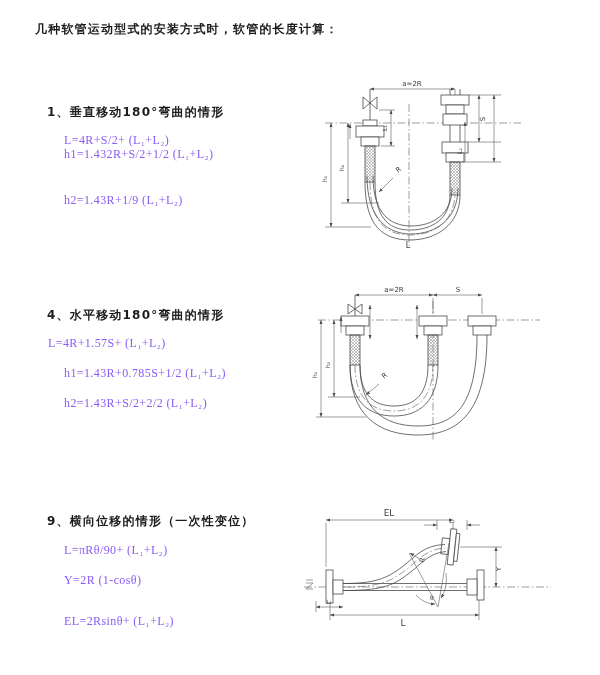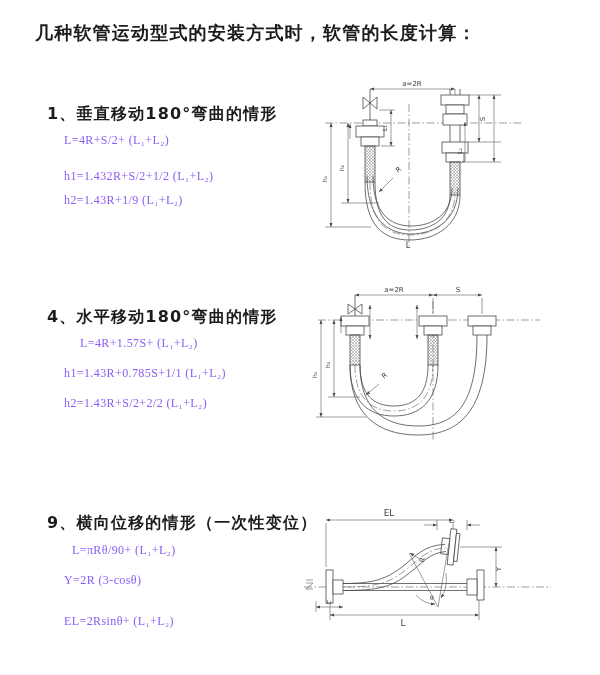--- a/index.html
+++ b/index.html
@@ -1,47 +1,47 @@
 <!DOCTYPE html>
 <html><head>
 <meta charset="utf-8">
 <style>
   html,body{margin:0;padding:0;}
   body{
     width:600px;height:675px;background:#ffffff;position:relative;overflow:hidden;
     font-family:"DejaVu Sans","Liberation Sans",sans-serif;color:#1c1c1c;
   }
-  .title{position:absolute;left:35px;top:21px;font-size:18px;font-weight:700;letter-spacing:1.2px;white-space:nowrap;}
-  .sec-heading{position:absolute;font-size:16px;font-weight:700;letter-spacing:1.2px;white-space:nowrap;}
+  .title{position:absolute;left:35px;top:21px;font-size:12px;font-weight:700;letter-spacing:1.2px;white-space:nowrap;}
+  .sec-heading{position:absolute;font-size:12px;font-weight:700;letter-spacing:1.2px;white-space:nowrap;}
   .formula{position:absolute;font-size:12px;font-weight:400;letter-spacing:.4px;white-space:nowrap;color:#8b5cf6;font-family:Liberation Serif, serif;}
   .diag{position:absolute;}
   svg text{font-family:"DejaVu Sans","Liberation Sans",sans-serif;fill:#3c3c3c;}
   svg .ln{stroke:#4a4a4a;stroke-width:.8;fill:none;}
   svg .thin{stroke:#5a5a5a;stroke-width:.6;fill:none;}
   svg .cl{stroke:#5a5a5a;stroke-width:.6;fill:none;stroke-dasharray:8 2.5 1.5 2.5;}
   svg .fit{stroke:#4a4a4a;stroke-width:.8;fill:#ffffff;}
 </style>
 </head>
 <body>
 
 <div class="title">几种软管运动型式的安装方式时，软管的长度计算：</div>
 
 <div class="sec-heading" style="left:47px;top:104px">1、垂直移动180°弯曲的情形</div>
 <div class="formula" style="left:64px;top:133px">L=4R+S/2+ (L₁+L₂)</div>
-<div class="formula" style="left:64px;top:169px">h1=1.432R+S/2+1/2 (L₁+L₂)</div>
+<div class="formula" style="left:64px;top:147px">h1=1.432R+S/2+1/2 (L₁+L₂)</div>
 <div class="formula" style="left:64px;top:193px">h2=1.43R+1/9 (L₁+L₂)</div>
 
 <div class="sec-heading" style="left:47px;top:307px">4、水平移动180°弯曲的情形</div>
-<div class="formula" style="left:80px;top:336px">L=4R+1.57S+ (L₁+L₂)</div>
-<div class="formula" style="left:64px;top:366px">h1=1.43R+0.785S+1/1 (L₁+L₂)</div>
+<div class="formula" style="left:48px;top:336px">L=4R+1.57S+ (L₁+L₂)</div>
+<div class="formula" style="left:64px;top:366px">h1=1.43R+0.785S+1/2 (L₁+L₂)</div>
 <div class="formula" style="left:64px;top:396px">h2=1.43R+S/2+2/2 (L₁+L₂)</div>
 
 <div class="sec-heading" style="left:47px;top:513px">9、横向位移的情形（一次性变位）</div>
-<div class="formula" style="left:72px;top:543px">L=πRθ/90+ (L₁+L₂)</div>
-<div class="formula" style="left:64px;top:573px">Y=2R (3-cosθ)</div>
+<div class="formula" style="left:64px;top:543px">L=πRθ/90+ (L₁+L₂)</div>
+<div class="formula" style="left:64px;top:573px">Y=2R (1-cosθ)</div>
 <div class="formula" style="left:64px;top:614px">EL=2Rsinθ+ (L₁+L₂)</div>
 
 <svg class="diag" style="left:313px;top:76px" width="275" height="178" viewBox="0 0 275 178">
   <defs>
     <marker id="a1" viewBox="0 0 8 8" refX="8" refY="4" markerWidth="7" markerHeight="7" orient="auto-start-reverse">
       <path d="M0,1 L8,4 L0,7 Z" fill="#4a4a4a"></path>
     </marker>
     <pattern id="b1" width="3" height="3" patternUnits="userSpaceOnUse">
       <path d="M0,3 L3,0 M0,0 L3,3" stroke="#8a8a8a" stroke-width="0.5"></path>
     </pattern>

